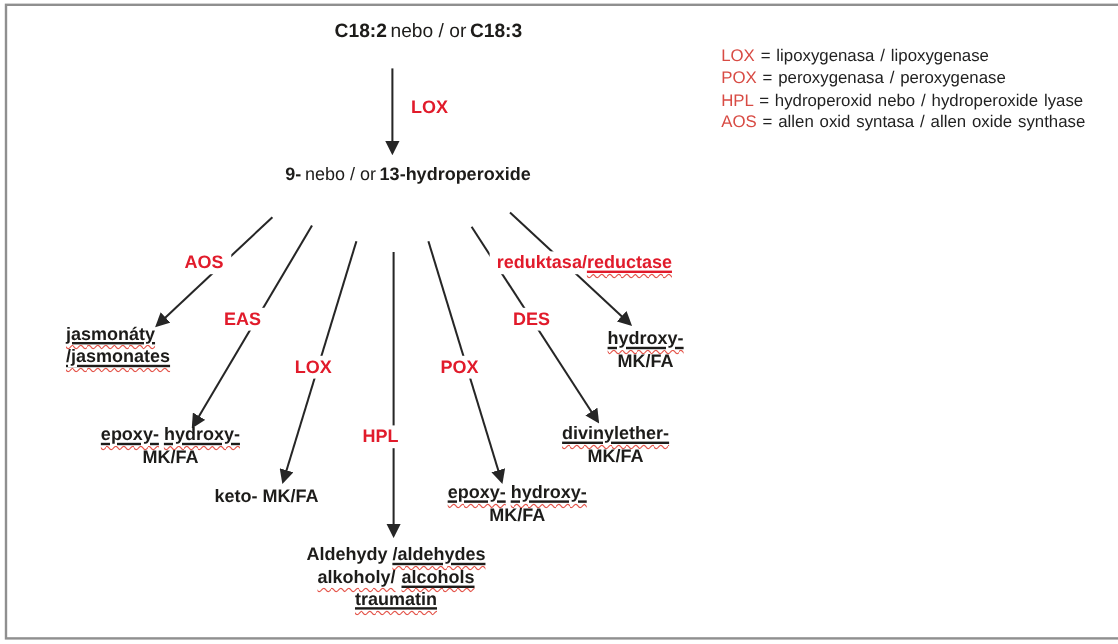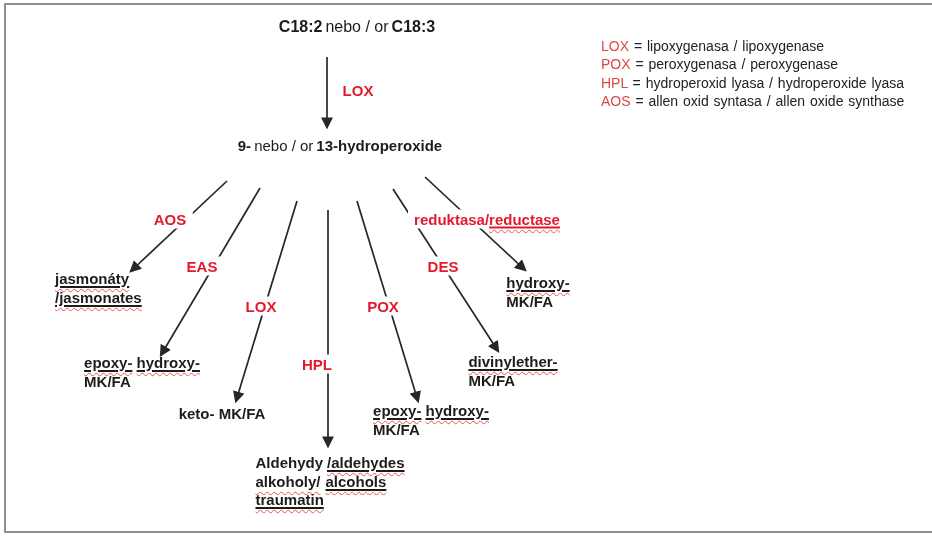--- a/index.html
+++ b/index.html
@@ -17,21 +17,21 @@
   svg.arrows line{stroke:var(--arrow); stroke-width:1.7;}
   .abs{position:absolute; white-space:nowrap;}
   .ctr{transform:translate(-50%,-50%);}
   .cx{transform:translateX(-50%);}
   .title,.hub{font-size:16px; font-weight:bold;}
   .hub{font-size:15px;}
   .reg{font-weight:normal;}
   .gap{margin:0 3px;}
   .enz{font-size:15px; font-weight:bold; color:var(--red);
     background:var(--bg); padding:2px 6px; line-height:15px;}
-  .prod{font-size:15px; font-weight:bold; line-height:18.5px; text-align:left;}
+  .prod{font-size:15px; font-weight:bold; line-height:18.5px; text-align:center;}
   .prod.left{text-align:left;}
   .u{text-decoration:underline; text-decoration-thickness:1.5px; text-underline-offset:2px;}
   .w{text-decoration:underline wavy var(--squiggle); text-decoration-thickness:1px; text-underline-offset:4px;}
   .sp{margin-left:5px;}
   .legend{position:absolute; left:601px; top:37px; width:312px;
     font-size:14px; line-height:18.3px; color:#222; word-spacing:1px;}
   .legend .abbr{color:var(--legend-red);}
 </style>
 </head>
 <body>
@@ -122,21 +122,21 @@
     <div>
       <span class="abbr">LOX</span>
       <span>= lipoxygenasa / lipoxygenase</span>
     </div>
     <div>
       <span class="abbr">POX</span>
       <span>= peroxygenasa / peroxygenase</span>
     </div>
     <div>
       <span class="abbr">HPL</span>
-      <span>= hydroperoxid lyasa / hydroperoxide lyasa</span>
+      <span>= hydroperoxid nebo / hydroperoxide lyase</span>
     </div>
     <div>
       <span class="abbr">AOS</span>
       <span>= allen oxid syntasa / allen oxide synthase</span>
     </div>
   </div>
 
 </div>
 
 </body></html>

